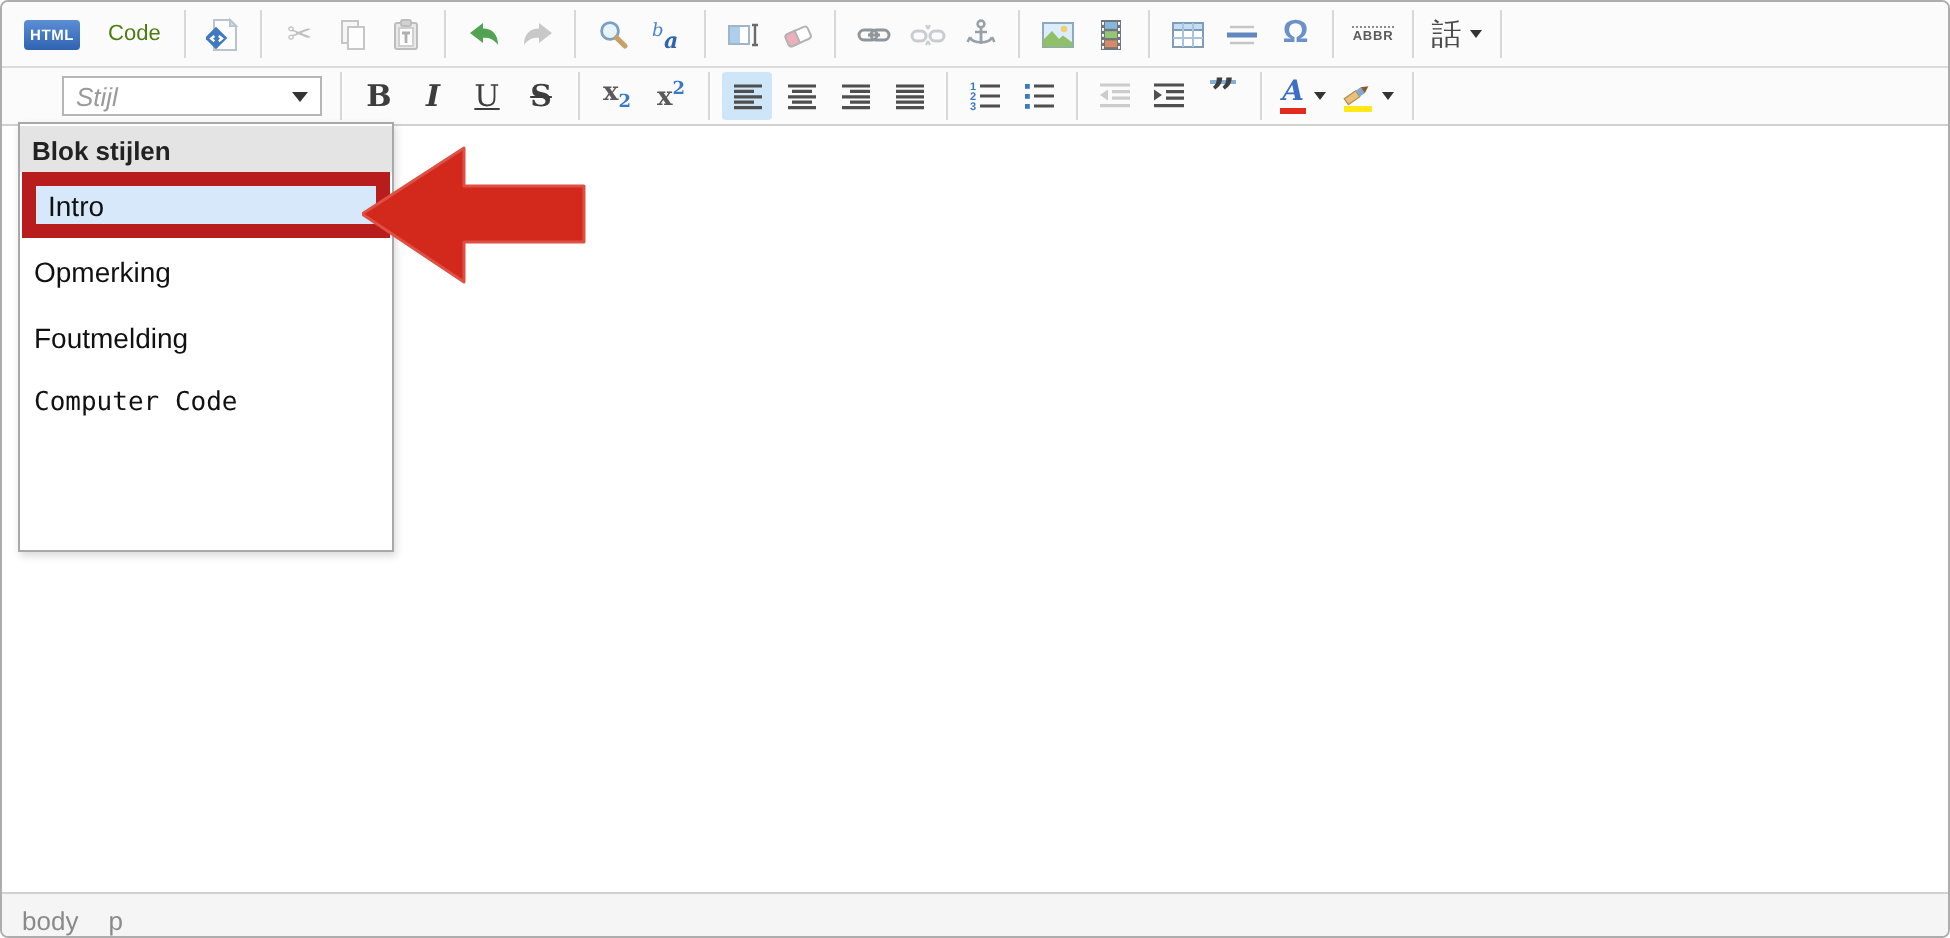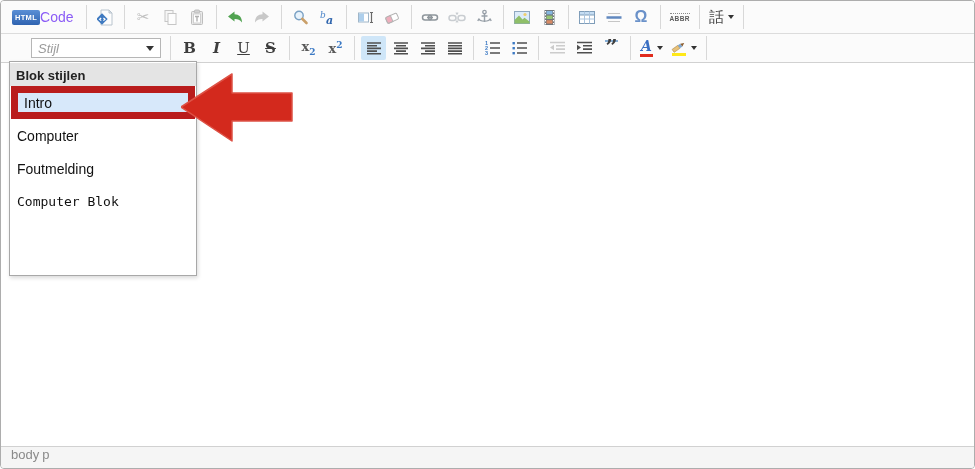--- a/index.html
+++ b/index.html
@@ -13,23 +13,23 @@
 
   
   .toolbar { position:absolute; top:0; left:0; right:0; height:62px; background:#fbfbfb; border-bottom:1px solid #d1d1d1; }
   .trow { display:flex; align-items:center; padding:0 4px; }
   .row1 { height:33px; border-bottom:1px solid #dcdcdc; }
   .row2 { height:28px;margin-left:22px; }
   .tbtn { height:24px; min-width:25px; display:flex; align-items:center; justify-content:center; margin:0 1px; border-radius:2px; cursor:pointer; padding:0 3px; }
   .sep { width:1px; height:24px; background:#d8d8d8; margin:0 5px; flex:none; }
   .caret { width:0; height:0; border-left:3.5px solid transparent; border-right:3.5px solid transparent; border-top:4px solid #333; margin-left:4px; }
 
-  .code-btn { display:flex; align-items:center; gap:0; padding:0 6px; }
+  .code-btn { display:flex; align-items:center; gap:14px; padding:0 6px; }
   .html-badge { background:linear-gradient(#5a8fd6,#2f63b0); color:#fff; font-size:7.5px; font-weight:bold; padding:3px 3px; border-radius:2px; letter-spacing:.3px; }
-  .code-label { font-size:14px; color:#8b5cf6; }
+  .code-label { font-size:11px; color:#4d7c0f; }
 
   .glyph-serif { font-family:"DejaVu Serif", serif; color:#3d3d3d; }
   .b-glyph { font-weight:bold; font-size:15px; }
   .i-glyph { font-style:italic; font-weight:bold; font-size:15px; }
   .u-glyph { text-decoration:underline; font-size:15px; }
   .s-glyph { text-decoration:line-through; font-size:15px; font-weight:bold; }
   .subsup { font-family:"DejaVu Serif", serif; font-size:13px; font-weight:bold; color:#5a5a5a; position:relative; }
   .subsup .blue { color:#3b79c4; font-size:9px; font-weight:bold; }
   .omega-glyph { font-size:16px; font-weight:bold; color:#6a91c9; }
   .abbr-glyph { font-size:6.5px; font-weight:bold; color:#5a5a5a; border-top:1px dotted #8a8a8a; padding-top:1px; letter-spacing:.4px; }
@@ -63,21 +63,21 @@
   .panel-item.mono { font-family:"DejaVu Sans Mono", monospace; font-size:13px; }
 
   
   .red-arrow { position:absolute; left:180px; top:72px; z-index:9; }
 
   
   .edit-area { position:absolute; left:0; top:63px; right:0; bottom:22px; background:#fff; cursor:text; }
   .statusbar {
     position:absolute; left:0; right:0; bottom:0; height:22px;
     background:#f5f5f5; border-top:1px solid #d1d1d1;
-    display:flex; align-items:flex-start; padding:0 10px; gap:3px;
+    display:flex; align-items:flex-end; padding:0 10px; gap:15px;
     font-size:13px; color:#8a8a8a;
   }
   .path-item { cursor:pointer; }
 
   svg { display:block; }
 </style>
 </head>
 <body>
 
 <div class="editor">
@@ -442,23 +442,23 @@
         </span>
         <span class="caret"></span>
       </div>
       <div class="sep"></div>
     </div>
   </div>
 
   <div class="style-panel">
     <div class="panel-header">Blok stijlen</div>
     <div class="panel-item selected">Intro</div>
-    <div class="panel-item">Computer</div>
+    <div class="panel-item">Opmerking</div>
     <div class="panel-item">Foutmelding</div>
-    <div class="panel-item mono">Computer Blok</div>
+    <div class="panel-item mono">Computer Code</div>
   </div>
 
   <svg class="red-arrow" width="113" height="70" viewBox="0 0 113 70">
     <polygon points="0,34 51,1 51,20 111,20 111,48 51,48 51,68" fill="#d3291d" stroke="#dd5145" stroke-width="1.5" stroke-linejoin="round"></polygon>
   </svg>
 
   <div class="edit-area"></div>
 
   <div class="statusbar">
     <span class="path-item">body</span>

